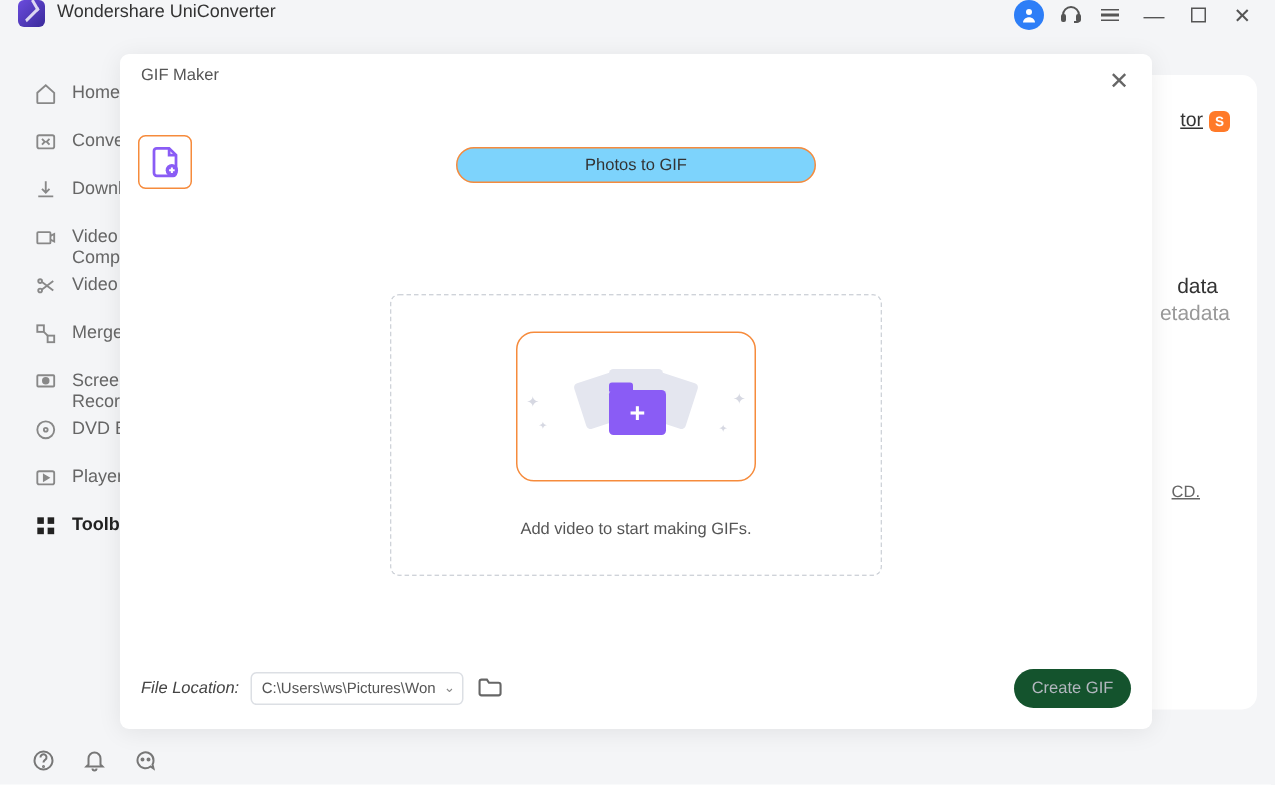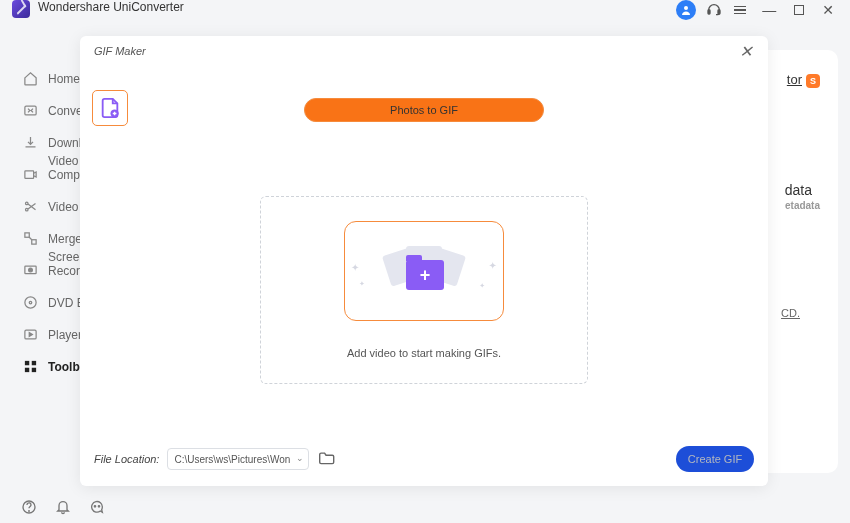--- a/index.html
+++ b/index.html
@@ -12,64 +12,64 @@
 .tb-right { margin-left: auto; display: flex; align-items: center; gap: 10px; }
 .avatar { width: 20px; height: 20px; border-radius: 50%; background: #2d7ef7; display: flex; align-items: center; justify-content: center; }
 .tb-icon { width: 16px; height: 16px; display: flex; align-items: center; justify-content: center; color: #555; cursor: pointer; }
 .hamburger { display: flex; flex-direction: column; gap: 2px; }
 .hamburger span { width: 12px; height: 1.5px; background: #555; }
 .win-ctrl { font-family: Arial; font-size: 14px; color: #555; cursor: pointer; padding: 0 4px; }
 .square { width: 10px; height: 10px; border: 1.5px solid #555; }
 
 .main-area { display: flex; height: 455px; }
 .sidebar { width: 130px; padding-top: 18px; }
-.side-item { display: flex; align-items: flex-end; height: 32px; padding-left: 22px; gap: 10px; font-size: 12px; color: #666; cursor: pointer; }
+.side-item { display: flex; align-items: flex-start; height: 32px; padding-left: 22px; gap: 10px; font-size: 12px; color: #666; cursor: pointer; }
 .side-item.active { color: #222; font-weight: 600; }
 .side-icon { width: 16px; height: 16px; display: flex; align-items: center; justify-content: center; flex-shrink: 0; }
 
 .bottombar { position: absolute; bottom: 0; left: 0; height: 32px; display: flex; align-items: center; gap: 16px; padding-left: 20px; }
 .bottom-icon { width: 18px; height: 18px; display: flex; align-items: center; justify-content: center; color: #777; cursor: pointer; }
 
 .content-bg { position: absolute; left: 130px; top: 50px; right: 12px; bottom: 50px; background: #fff; border-radius: 10px; }
 .content-peek-title { position: absolute; right: 30px; top: 72px; font-size: 13px; color: #333; text-decoration: underline; }
 .badge-s { display: inline-block; background: #ff7a29; color: #fff; font-size: 9px; width: 14px; height: 14px; text-align: center; line-height: 14px; border-radius: 4px; margin-left: 4px; font-weight: 600; }
 .content-peek-2 { position: absolute; right: 38px; top: 182px; font-size: 14px; color: #333; text-align: right; }
-.content-peek-3 { position: absolute; right: 30px; top: 200px; font-size: 10px; color: #999; font-weight: bold; }
-.content-peek-4 { position: absolute; right: 50px; top: 307px; font-size: 11px; color: #666; text-decoration: underline; }
+.content-peek-3 { position: absolute; right: 30px; top: 200px; font-size: 14px; color: #999; }
+.content-peek-4 { position: absolute; right: 50px; top: 322px; font-size: 11px; color: #666; text-decoration: underline; }
 
 .modal { position: absolute; left: 80px; top: 36px; width: 688px; height: 450px; background: #fff; border-radius: 6px; box-shadow: 0 2px 16px rgba(0,0,0,0.08); }
-.modal-header { height: 22px; padding: 8px 12px 0 14px; display: flex; align-items: center; font-style: italic; }
+.modal-header { height: 22px; padding: 8px 12px 0 14px; display: flex; align-items: flex-start; }
 .modal-title { font-size: 11px; color: #555; }
 .close-btn { margin-left: auto; font-size: 16px; color: #666; cursor: pointer; width: 20px; text-align: center; }
 
 .add-file-btn { position: absolute; left: 12px; top: 54px; width: 36px; height: 36px; border: 1.5px solid #f68b3c; border-radius: 5px; display: flex; align-items: center; justify-content: center; cursor: pointer; }
 
 .segmented { position: absolute; left: 50%; top: 62px; transform: translateX(-50%); width: 240px; height: 24px; background: #eceef0; border-radius: 12px; display: flex; }
 .seg-item { flex: 1; font-size: 11px; display: flex; align-items: center; justify-content: center; border-radius: 12px; cursor: pointer; color: #555; }
-.seg-item.selected { background: #f97316; border: 1px solid #f68b3c; color: #333; }
+.seg-item.selected { background: #7dd3fc; border: 1px solid #f68b3c; color: #333; }
 
 .dropzone { position: absolute; left: 50%; top: 160px; transform: translateX(-50%); width: 328px; height: 188px; border: 1px dashed #cfd3d9; border-radius: 6px; display: flex; flex-direction: column; align-items: center; justify-content: center; }
 .dropzone-inner { width: 160px; height: 100px; border: 1.5px solid #f68b3c; border-radius: 12px; display: flex; align-items: center; justify-content: center; position: relative; cursor: pointer; }
 .folder-stack { position: relative; width: 80px; height: 50px; }
 .paper { position: absolute; width: 36px; height: 32px; background: #e4e6ef; border-radius: 3px; }
 .paper.p1 { left: 2px; top: 4px; transform: rotate(-18deg); }
 .paper.p2 { right: 2px; top: 4px; transform: rotate(18deg); }
 .paper.p3 { left: 22px; top: 0; }
 .folder-main { position: absolute; left: 22px; top: 14px; width: 38px; height: 30px; background: #8a5cf5; border-radius: 3px; display: flex; align-items: center; justify-content: center; color: #fff; font-size: 18px; font-weight: 600; }
 .folder-main::before { content: ''; position: absolute; top: -5px; left: 0; width: 16px; height: 6px; background: #8a5cf5; border-radius: 2px 2px 0 0; }
 .sparkle { position: absolute; color: #d6d8e2; font-size: 10px; }
 .drop-text { margin-top: 26px; font-size: 11px; color: #555; }
 
 .footer-row { position: absolute; left: 14px; bottom: 14px; right: 14px; display: flex; align-items: center; gap: 8px; }
 .fl-label { font-size: 11px; color: #444; font-style: italic; }
 .fl-input { width: 142px; height: 22px; border: 1px solid #dcdfe4; border-radius: 4px; font-size: 10px; padding: 0 18px 0 6px; color: #555; position: relative; }
 .fl-wrap { position: relative; }
 .fl-caret { position: absolute; right: 6px; top: 5px; font-size: 9px; color: #888; pointer-events: none; }
 .folder-icon-btn { width: 20px; height: 16px; cursor: pointer; color: #666; }
-.create-btn { margin-left: auto; width: 78px; height: 26px; border-radius: 13px; background: #1d4ed8; color: #b3b7bf; font-size: 11px; border: none; cursor: default; }
+.create-btn { margin-left: auto; width: 78px; height: 26px; border-radius: 13px; background: #14532d; color: #b3b7bf; font-size: 11px; border: none; cursor: default; }
 
 svg { display: block; }
 </style>
 </head>
 <body>
 
 <div class="titlebar">
   <div class="logo-icon"></div>
   <div class="app-title">Wondershare UniConverter</div>
   <div class="tb-right">

